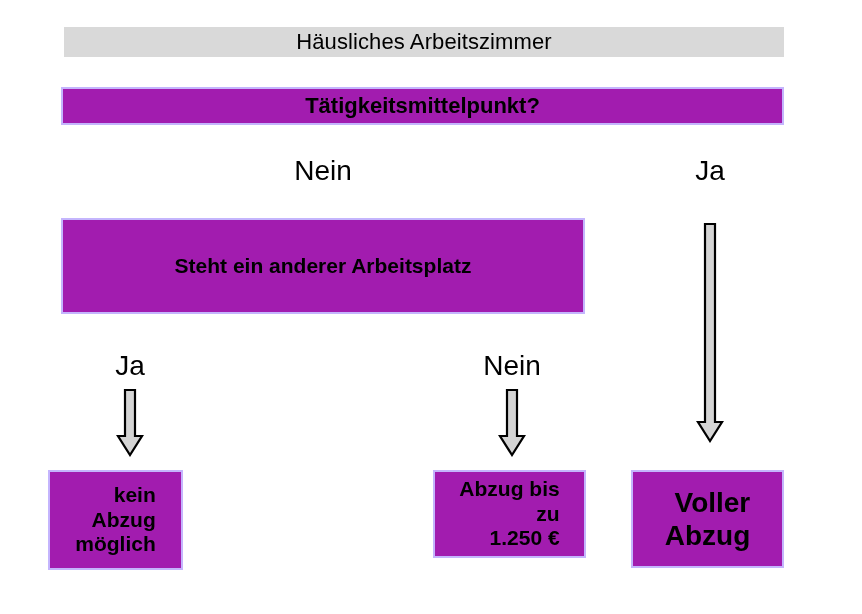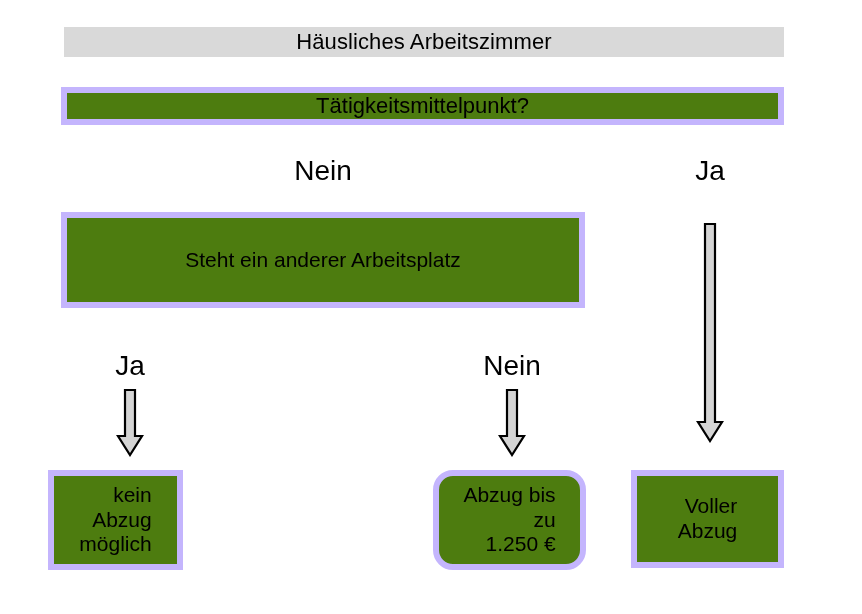--- a/index.html
+++ b/index.html
@@ -34,58 +34,58 @@
     top: 27px;
     width: 720px;
     height: 30px;
     background: #d9d9d9;
     font-size: 22px;
     letter-spacing: 0.1px;
   }
 
   
   .box {
-    border: 6px solid #c4b5fd;
-    background: #4d7c0f;
+    border: 2px solid #c4b5fd;
+    background: #a21caf;
+    font-weight: bold;
   }
   #box-taetigkeit {
     left: 61px;
     top: 87px;
     width: 723px;
     height: 38px;
     font-size: 22px;
   }
   #box-arbeitsplatz {
     left: 61px;
-    top: 212px;
+    top: 218px;
     width: 524px;
     height: 96px;
     font-size: 21px;
   }
   #box-kein-abzug {
     left: 48px;
     top: 470px;
     width: 135px;
     height: 100px;
     font-size: 21px;
   }
   #box-abzug-bis {
     left: 433px;
     top: 470px;
     width: 153px;
-    height: 100px;
+    height: 88px;
     font-size: 21px;
-    border-radius: 20px;
   }
   #box-voller-abzug {
     left: 631px;
     top: 470px;
     width: 153px;
     height: 98px;
-    font-size: 21px;
+    font-size: 28px;
   }
 
   
   .edge-label {
     position: absolute;
     font-size: 28px;
     text-align: center;
     white-space: nowrap;
     transform: translateX(-50%);
   }

